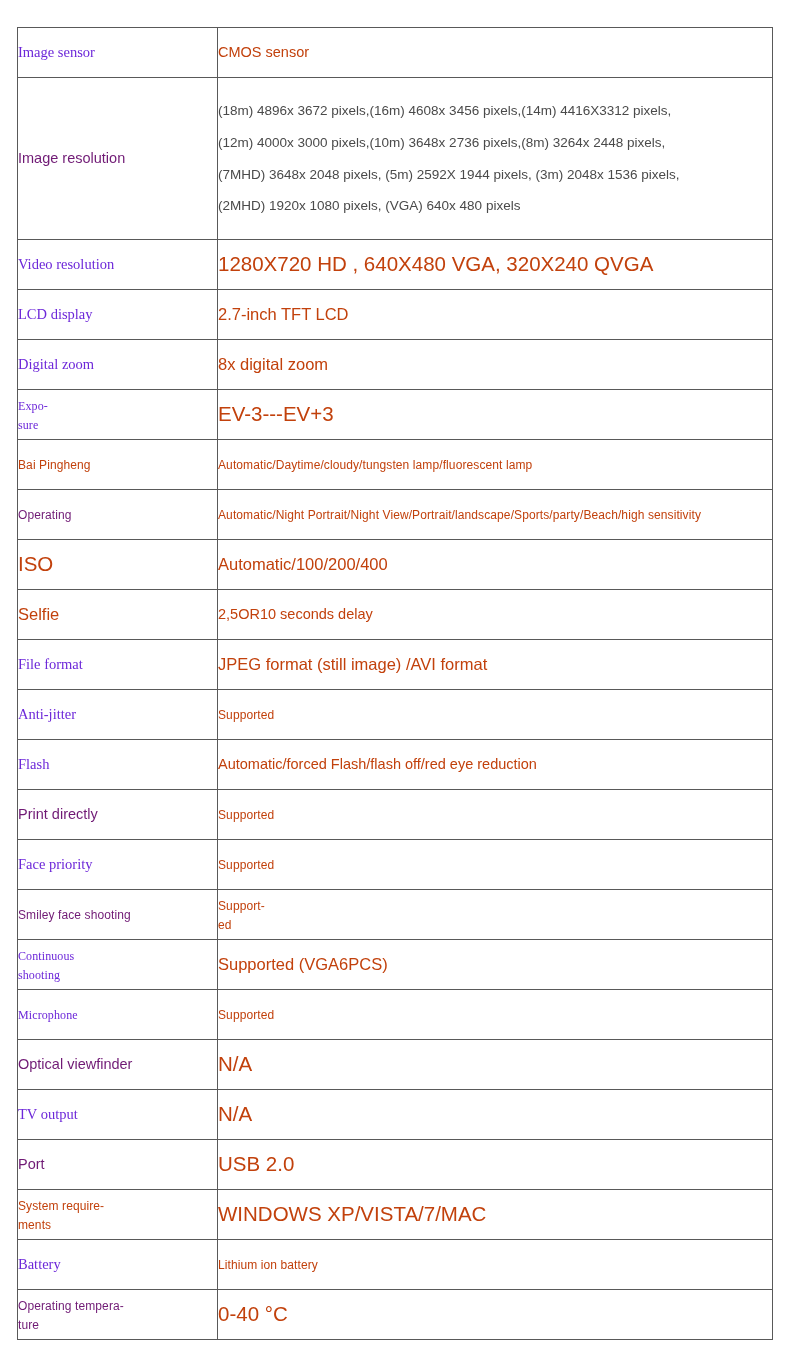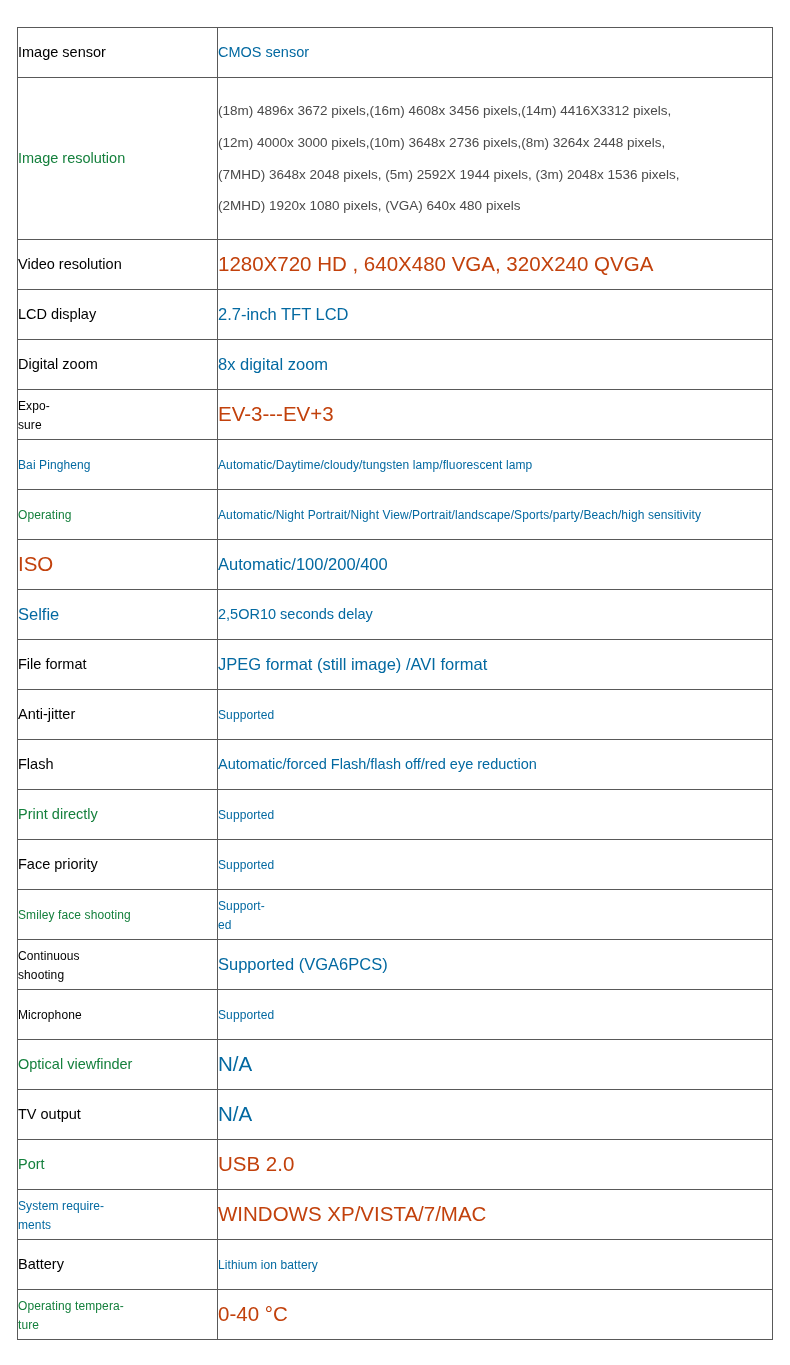--- a/index.html
+++ b/index.html
@@ -46,23 +46,23 @@
     padding-left: 32px;
     padding-right: 8px;
     color: #444444;
   }
   
   .t-sm   { font-size: 12px; line-height: 1.32; letter-spacing: 0.1px; }
   .t-md   { font-size: 14.5px; line-height: 1.35; }
   .t-lg   { font-size: 16.5px; line-height: 1.35; }
   .t-xl   { font-size: 20.5px; line-height: 1.3; }
   .ink-dark  { color: #c2410c; }
-  .ink-mid   { color: #0369a1; }
-  .ink-soft  { color: #000000; }
-  .ink-faint { color: #15803d; }
+  .ink-mid   { color: #c2410c; }
+  .ink-soft  { color: #6d28d9; font-family: Liberation Serif, serif; }
+  .ink-faint { color: #701a75; }
   .indent-1 { padding-left: 21px; }
   .val-indent-lg { padding-left: 36px; }
   .tight { white-space: pre-line; }
   .resbody {
     font-size: 13.5px;
     line-height: 2.35;
     color: #4a4a4a;
     padding-top: 4px;
     padding-bottom: 4px;
   }

